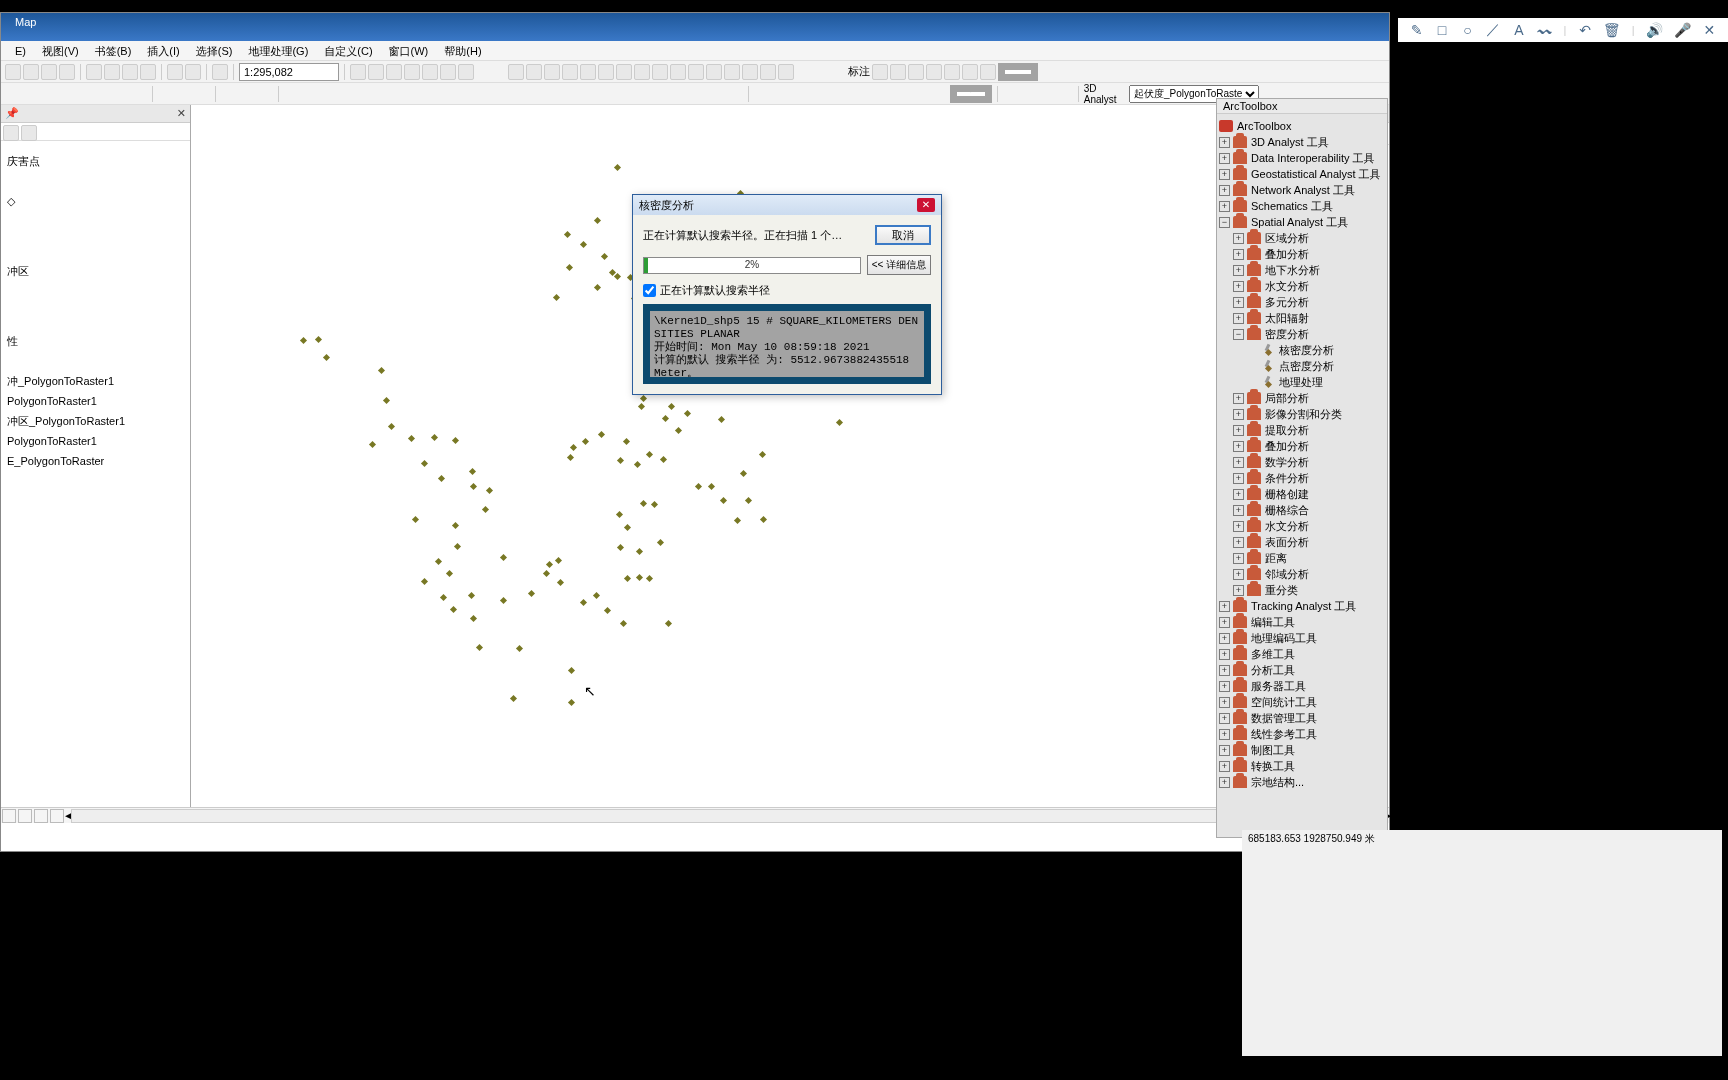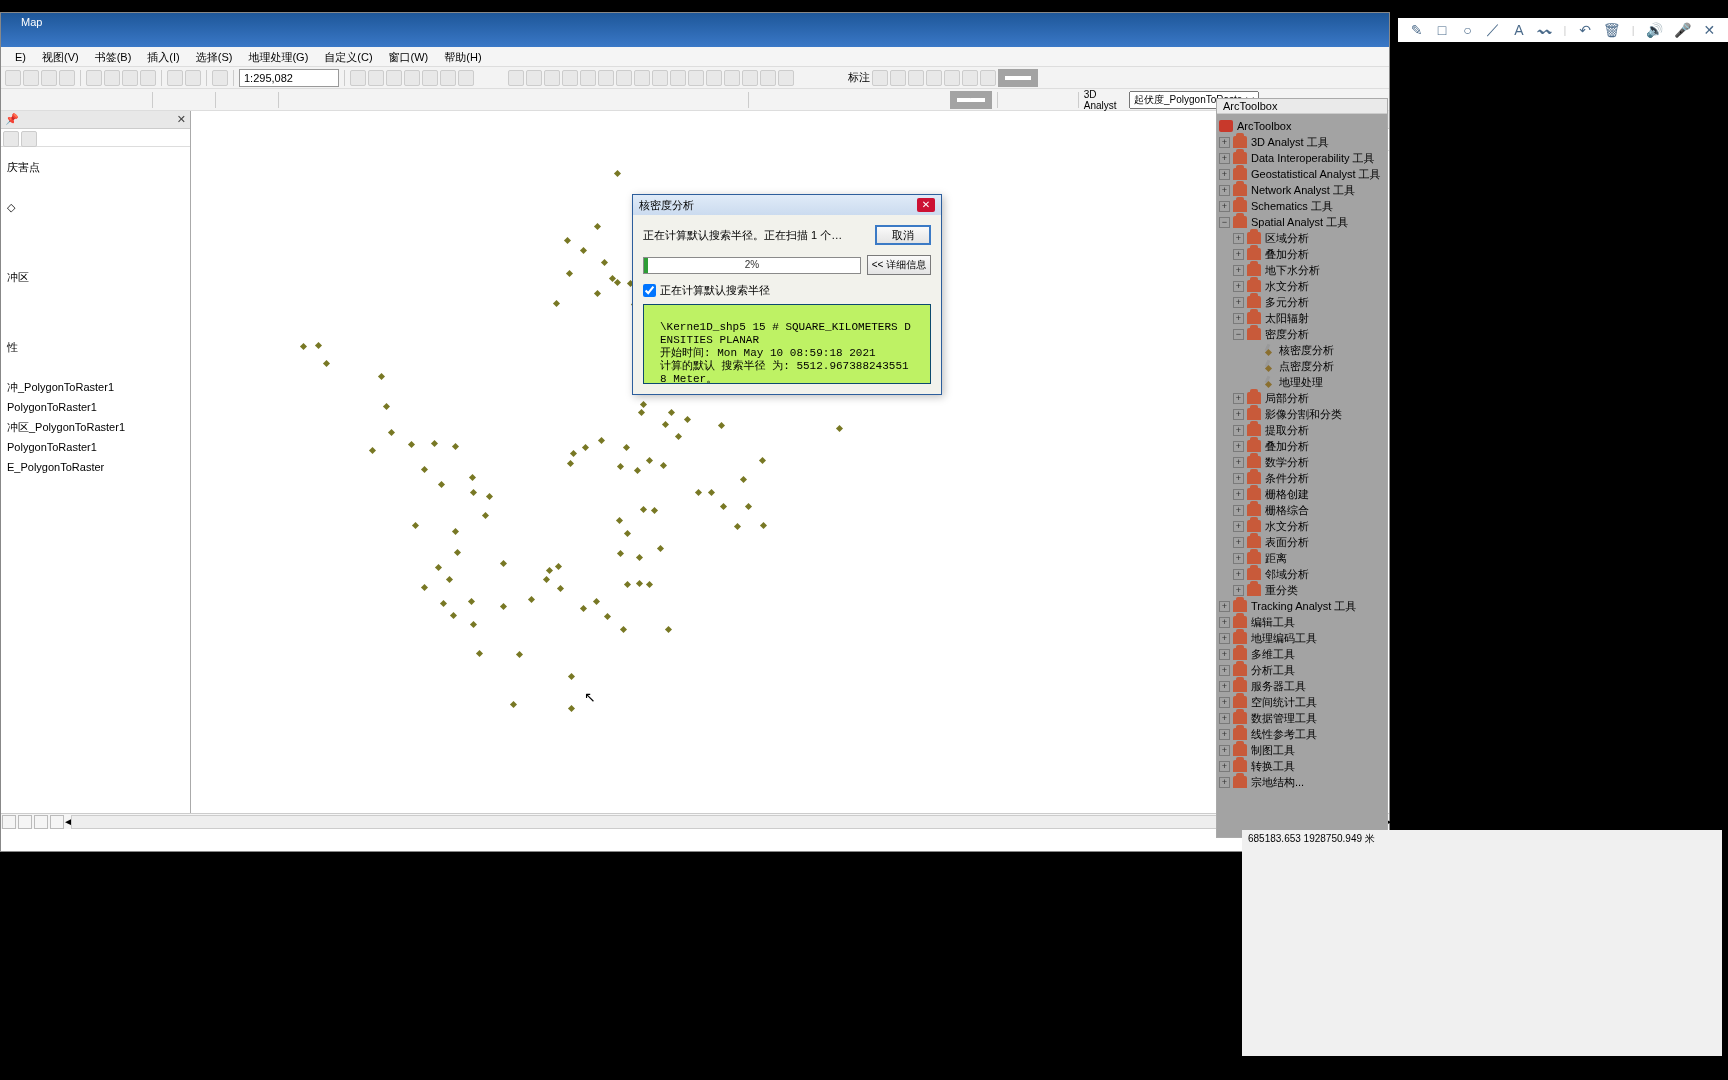--- a/index.html
+++ b/index.html
@@ -1,18 +1,18 @@
 <!DOCTYPE html>
 <html><head>
   <meta charset="utf-8">
   <style>
     * { margin: 0; padding: 0; box-sizing: border-box; font-family: "Microsoft YaHei", SimSun, Arial, sans-serif; font-size: 11px; }
     body { background: #000; width: 1728px; height: 1080px; overflow: hidden; }
     .app-window { position: absolute; left: 0; top: 12px; width: 1390px; height: 840px; background: #fff; border: 1px solid #888; }
-    .title-bar { height: 34px; background: linear-gradient(#1e5799, #3a78c7); color: #fff; padding-left: 20px; font-size: 11px; line-height: 18px; }
+    .title-bar { height: 28px; background: linear-gradient(#1e5799, #3a78c7); color: #fff; padding-left: 14px; font-size: 11px; line-height: 18px; }
     .menu-bar { height: 20px; background: #f5f5f5; border-bottom: 1px solid #ddd; display: flex; padding-left: 6px; }
     .menu-bar span { padding: 2px 8px; cursor: pointer; line-height: 16px; }
     .toolbar { height: 22px; background: #f3f3f3; border-bottom: 1px solid #ddd; display: flex; align-items: center; padding: 0 4px; gap: 2px; }
     .tb-icon { width: 16px; height: 16px; background: #e8e8e8; border: 1px solid #ccc; border-radius: 2px; flex-shrink: 0; }
     .tb-sep { width: 1px; height: 16px; background: #ccc; margin: 0 3px; flex-shrink: 0; }
     .scale-box { width: 100px; height: 18px; border: 1px solid #999; background: #fff; padding: 0 4px; }
     .label-box { width: 35px; height: 18px; border: 7px solid #a3a3a3; background: #fff; padding: 0 13px; text-align: center; }
     .main-area { display: flex; height: calc(100% - 18px - 20px - 22px - 22px - 22px - 16px); position: relative; }
     .left-panel { width: 190px; border-right: 1px solid #aaa; background: #fff; position: relative; }
     .panel-header { height: 18px; background: #e8e8e8; border-bottom: 1px solid #ccc; padding: 0 4px; display: flex; justify-content: space-between; align-items: center; font-size: 10px; }
@@ -20,21 +20,21 @@
     .toc-list { padding: 6px 0; }
     .toc-item { padding: 2px 6px; font-size: 11px; line-height: 16px; white-space: nowrap; overflow: hidden; }
     .map-canvas { flex: 1; background: #fff; position: relative; overflow: hidden; }
     .point { position: absolute; width: 5px; height: 5px; background: #787824; transform: rotate(45deg); }
     .map-controls { position: absolute; bottom: 0; left: 0; right: 0; height: 16px; border-top: 1px solid #ccc; background: #f5f5f5; display: flex; align-items: center; }
     .mc-icon { width: 14px; height: 14px; border: 1px solid #bbb; margin: 0 1px; }
     .mc-scroll { flex: 1; height: 14px; background: #eee; border: 1px solid #ccc; }
     .right-area { position: absolute; right: 0; top: 0; width: 172px; height: 100%; display: flex; flex-direction: column; }
     .prop-panel { height: 100%; border-left: 1px solid #aaa; background: #fff; }
     .prop-tb { height: 22px; border-bottom: 1px solid #ddd; display: flex; align-items: center; padding: 0 4px; gap: 4px; }
-    .arctb-panel { position: absolute; left: 1216px; top: 98px; width: 172px; height: 740px; background: #a3a3a3; border: 1px solid #aaa; overflow-y: auto; }
+    .arctb-panel { position: absolute; left: 1216px; top: 98px; width: 172px; height: 740px; background: #e5e5e5; border: 1px solid #aaa; overflow-y: auto; }
     .arctb-header { background: #eaeaea; border-bottom: 1px solid #ccc; padding: 1px 6px; font-size: 11px; }
     .tree { padding: 4px 0; }
     .tree-node { display: flex; align-items: center; padding: 0 0 0 2px; line-height: 16px; font-size: 11px; white-space: nowrap; cursor: pointer; }
     .expander { width: 11px; height: 11px; border: 1px solid #7a7a7a; display: flex; align-items: center; justify-content: center; font-size: 9px; margin-right: 3px; color: #333; flex-shrink: 0; line-height: 9px; }
     .noexpand { width: 11px; margin-right: 3px; }
     .tbx-icon { width: 14px; height: 12px; background: #c85a3a; border-radius: 2px 2px 0 0; margin-right: 4px; position: relative; flex-shrink: 0; }
     .tbx-icon::before { content:""; position: absolute; top: -3px; left: 3px; width: 8px; height: 3px; background: #c85a3a; border-radius: 2px 2px 0 0; }
     .tool-icon { width: 14px; height: 12px; margin-right: 4px; position: relative; flex-shrink: 0; }
     .tool-icon::before { content:""; position: absolute; left: 5px; top: 0; width: 3px; height: 7px; background: #999; transform: rotate(25deg); }
     .tool-icon::after { content:""; position: absolute; left: 5px; top: 6px; width: 5px; height: 5px; background: #8a6f2f; transform: rotate(45deg); }
@@ -49,21 +49,21 @@
     .dlg-status { font-size: 11px; max-width: 200px; white-space: nowrap; overflow: hidden; text-overflow: ellipsis; }
     .dlg-btn { width: 56px; height: 20px; border: 1px solid #7a7a7a; background: linear-gradient(#fafafa,#e4e4e4); font-size: 11px; cursor: pointer; }
     .dlg-btn.default { border: 2px solid #3b7ac5; }
     .dlg-row2 { display: flex; gap: 6px; margin-bottom: 8px; align-items: center; }
     .progress { flex: 1; height: 17px; border: 1px solid #8a8a8a; background: #fff; position: relative; }
     .prog-fill { position: absolute; left: 0; top: 0; bottom: 0; width: 2%; background: #2e9d35; }
     .prog-text { position: absolute; width: 100%; text-align: center; top: 1px; font-size: 10px; color: #333; }
     .dlg-details-btn { width: 64px; height: 20px; border: 1px solid #7a7a7a; background: linear-gradient(#fafafa,#e4e4e4); font-size: 10px; cursor: pointer; }
     .dlg-check { display: flex; align-items: center; gap: 4px; font-size: 11px; margin-bottom: 6px; }
     .dlg-check input { width: 13px; height: 13px; }
-    .dlg-log { border: 1px solid #0c4a6e; background: #bef264; height: 80px; padding: 16px; font-family: "Courier New", monospace; font-size: 11px; line-height: 13px; overflow: hidden; white-space: pre-wrap; word-break: break-all; }
+    .dlg-log { border: 7px solid #0c4a6e; background: #a3a3a3; height: 80px; padding: 4px; font-family: "Courier New", monospace; font-size: 11px; line-height: 13px; overflow: hidden; white-space: pre-wrap; word-break: break-all; }
     
     
     .extra-icons { position: absolute; right: 0; top: 18px; width: 330px; height: 24px; background: #fff; display: flex; align-items: center; justify-content: flex-end; gap: 12px; padding: 0 12px; }
     .xi { width: 16px; height: 16px; display: flex; align-items: center; justify-content: center; font-size: 14px; color: #4a6a8a; cursor: pointer; }
 
     .coord-display { position: absolute; right: 6px; bottom: 24px; font-size: 10px; color: #000; }
     .toolbar2 .tb-icon { background: transparent; border: none; }
     .toolbar2 { border-top: 0; }
     .cursor-arrow { position: absolute; left: 393px; top: 578px; font-size: 14px; color: #000; pointer-events: none; }
   </style>

